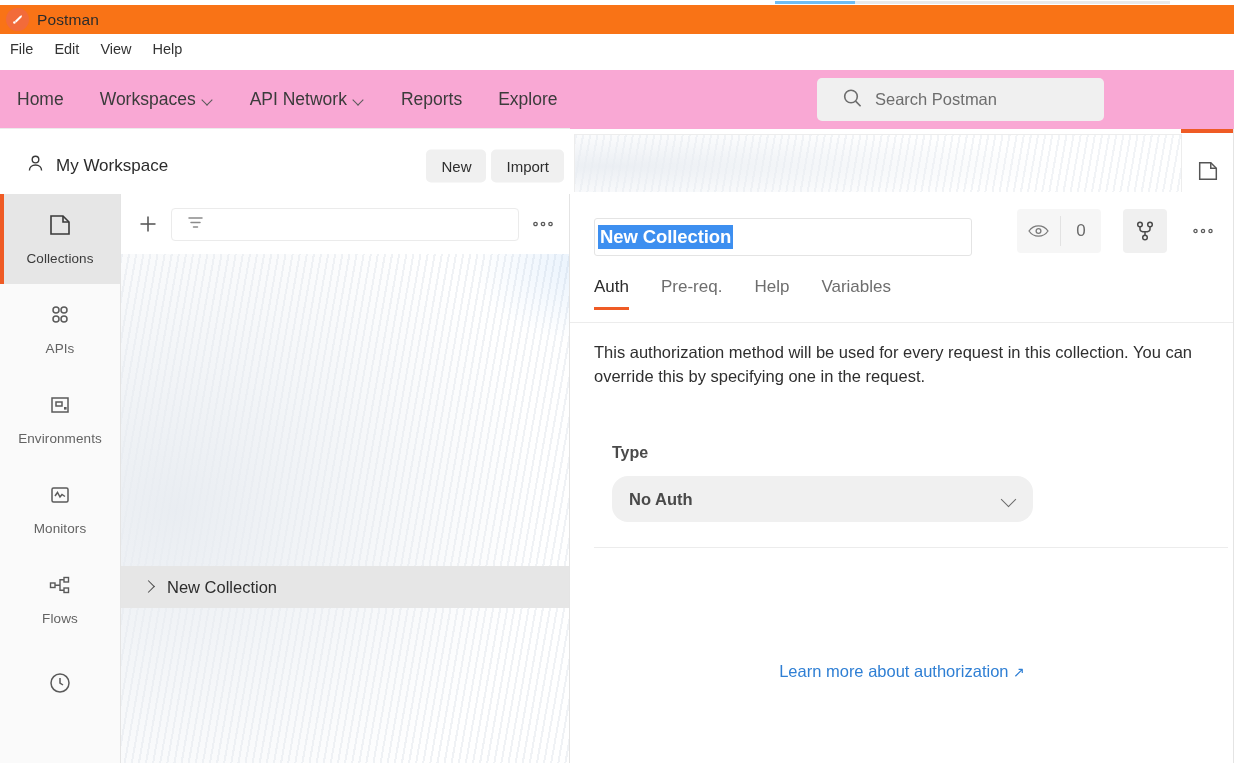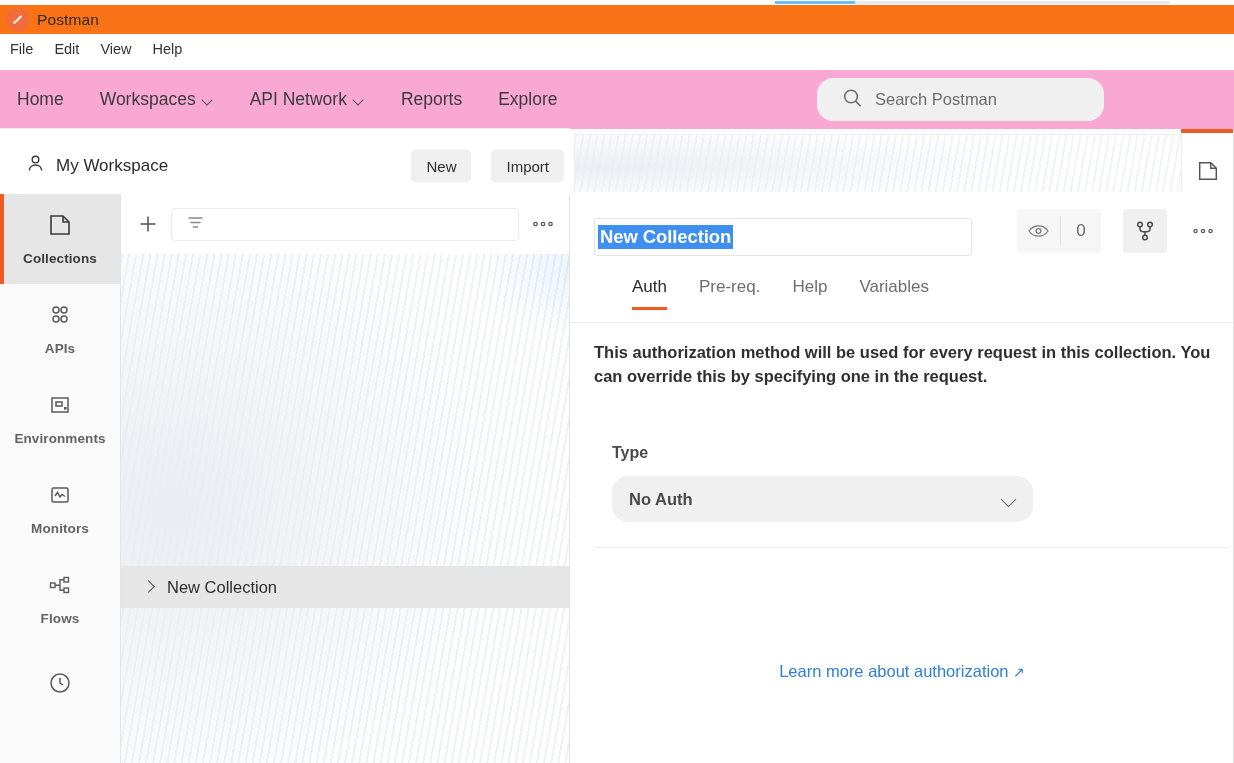--- a/index.html
+++ b/index.html
@@ -34,36 +34,36 @@
   .navbar { position: absolute; top: 70px; left: 0; width: 1234px; height: 59px; display: flex; align-items: center; background: #f9a8d4; }
   .nav-items { display: flex; align-items: center; padding-left: 17px; }
   .nav-item { display: flex; align-items: center; gap: 7px; font-size: 17.5px; color: #3b3b3b; margin-right: 36px; cursor: pointer; white-space: nowrap; }
   .nav-item .chev { display: inline-block; width: 11px; height: 11px; position: relative; top: 1px; }
   .nav-item .chev::before {
     content: ""; position: absolute; left: 0; top: 1px;
     width: 7px; height: 7px; border-right: 1.6px solid #5a5a5a; border-bottom: 1.6px solid #5a5a5a;
     transform: rotate(45deg);
   }
   .searchbox { position: absolute; left: 817px; top: 78px; width: 287px; height: 43px;
-               background: #f0f0f0; border-radius: 16px; display: flex; align-items: center; padding-left: 58px; cursor: text; }
+               background: #f0f0f0; border-radius: 5px; display: flex; align-items: center; padding-left: 58px; cursor: text; }
   .searchbox .sicon { position: absolute; left: 25px; top: 50%; transform: translateY(-50%); }
   .searchbox .sph { font-size: 16.5px; color: #6d6d6d; }
 
   
   .wsbar { position: absolute; top: 137px; left: 8px; width: 570px; height: 57px; display: flex; align-items: center; background: #fff; }
   .ws-left { display: flex; align-items: center; gap: 11px; padding-left: 18px; }
   .ws-title { font-size: 17px; color: #2c2c2c; }
-  .ws-btns { position: absolute; right: 14px; top: 50%; transform: translateY(-50%); display: flex; gap: 20px; }
+  .ws-btns { position: absolute; right: 14px; top: 50%; transform: translateY(-50%); display: flex; gap: 5px; }
   .ws-btn { background: #f0f0f0; border: none; border-radius: 5px; padding: 8px 15px; font-size: 15px; color: #2e2e2e;
             font-family: "Liberation Sans", sans-serif; cursor: pointer; }
 
   
   .rail { position: absolute; top: 194px; left: 0; width: 121px; height: 569px; background: #fafafa; border-right: 1px solid #e4e4e4; overflow: hidden; }
   .rail-item { position: relative; height: 90px; display: flex; flex-direction: column; align-items: center; justify-content: center; gap: 9px; cursor: pointer; }
-  .rail-item .rlabel { font-size: 13.5px; color: #636363; letter-spacing: .1px; font-weight: bold; }
+  .rail-item .rlabel { font-size: 13.5px; color: #636363; letter-spacing: .1px; }
   .rail-item.active { background: #e6e6e6; }
   .rail-item.active .rlabel { color: #3a3a3a; }
   .rail-item.active::before { content: ""; position: absolute; left: 0; top: 0; bottom: 0; width: 4px; background: #ef5b25; }
   .rail-item.clipped { height: 44px; justify-content: flex-start; padding-top: 26px; }
 
   
   .colpanel { position: absolute; top: 194px; left: 121px; width: 449px; height: 569px; background: #fff; border-right: 1px solid #e4e4e4; overflow: hidden; }
   .col-toolbar { height: 60px; display: flex; align-items: center; gap: 10px; padding: 0 12px 0 14px; }
   .plus-btn { width: 26px; height: 26px; display: flex; align-items: center; justify-content: center; cursor: pointer; flex: none; }
   .filter-input { flex: 1; height: 33px; border: 1px solid #ebebeb; border-radius: 4px; display: flex; align-items: center; padding-left: 14px; background: #fff; cursor: text; }
@@ -104,25 +104,25 @@
   .watch-pill { display: flex; align-items: center; background: #f6f6f6; border-radius: 4px; height: 44px; }
   .watch-eye { width: 43px; height: 44px; display: flex; align-items: center; justify-content: center; cursor: pointer; }
   .watch-div { width: 1px; height: 30px; background: #e2e2e2; }
   .watch-count { width: 40px; height: 44px; display: flex; align-items: center; justify-content: center; font-size: 17px; color: #6b6b6b; }
   .fork-btn { width: 44px; height: 44px; margin-left: 22px; background: #f0f0f0; border-radius: 4px;
               display: flex; align-items: center; justify-content: center; cursor: pointer; }
   .more-btn { width: 44px; height: 44px; margin-left: 14px; display: flex; align-items: center; justify-content: center; cursor: pointer; }
 
   .tabs { position: absolute; top: 148px; left: 24px; display: flex; gap: 32px; }
   .tab { position: relative; font-size: 17px; color: #6e6e6e; padding-bottom: 13px; cursor: pointer; white-space: nowrap; }
-  .tab.active { color: #2b2b2b; margin-left: 38px; }
+  .tab.active { color: #2b2b2b; }
   .tab.active::after { content: ""; position: absolute; left: 0; right: 0; bottom: 0; height: 3px; background: #ef5b25; }
   .tabs-rule { position: absolute; top: 193px; left: 0; width: 664px; height: 1px; background: #ececec; }
 
-  .desc { position: absolute; top: 212px; left: 24px; width: 634px; font-size: 16.5px; line-height: 1.45; color: #2f2f2f; font-weight: bold; }
+  .desc { position: absolute; top: 212px; left: 24px; width: 634px; font-size: 16.5px; line-height: 1.45; color: #2f2f2f; }
 
   .type-label { position: absolute; top: 315px; left: 42px; font-size: 16px; font-weight: 700; color: #4a4a4a; }
   .type-select { position: absolute; top: 347px; left: 42px; width: 421px; height: 46px; background: #f0f0f0; border-radius: 16px;
                  display: flex; align-items: center; padding: 0 17px; cursor: pointer; }
   .type-select .tval { font-size: 16.5px; font-weight: 700; color: #4a4a4a; flex: 1; }
   .type-select .tchev { width: 14px; height: 14px; position: relative; }
   .type-select .tchev::before { content: ""; position: absolute; left: 1px; top: 2px;
     width: 10px; height: 10px; border-right: 1.8px solid #6a6a6a; border-bottom: 1.8px solid #6a6a6a; transform: rotate(45deg); }
 
   .mid-rule { position: absolute; top: 418px; left: 24px; width: 634px; height: 1px; background: #ececec; }

